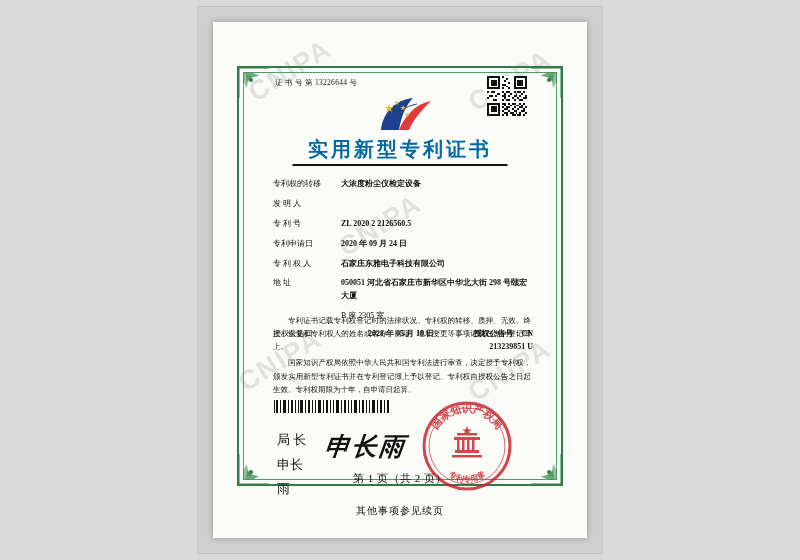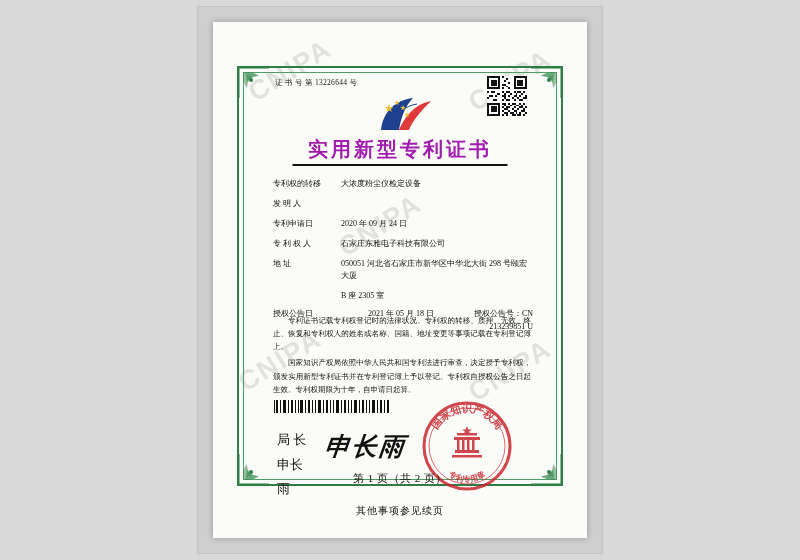--- a/index.html
+++ b/index.html
@@ -71,39 +71,39 @@
   }
   .qr svg{display:block;}
 
   
   .emblem{
     position:absolute;left:50%;top:16px;transform:translateX(-50%);
     width:78px;height:42px;
   }
   .title{
     position:absolute;left:0;right:0;top:58px;text-align:center;
-    font-size:20px;font-weight:bold;color:#a21caf;letter-spacing:3px;
+    font-size:20px;font-weight:bold;color:#0369a1;letter-spacing:3px;
     font-family:"DejaVu Serif", serif;
   }
   .title-underline{
     position:absolute;left:50%;top:86px;transform:translateX(-50%);
     width:215px;height:1.5px;background:#111;
   }
 
   .fields{
     position:absolute;left:20px;right:14px;top:100px;
     font-size:8px;color:#111;line-height:1.55;
   }
   .row{display:flex;margin-bottom:7.5px;}
   .lbl{
     width:62px;flex:none;
     display:flex;justify-content:space-between;
     letter-spacing:0px;
   }
-  .val{flex:1;padding-left:6px;}
+  .val{flex:1;padding-left:6px;font-weight:bold;}
   .val2{margin-left:68px;}
 
   .para{
     position:absolute;left:20px;right:16px;top:236px;
     font-size:7.5px;line-height:1.75;color:#111;text-align:justify;
     text-indent:15px;
   }
   .para p{margin:0 0 3px 0;}
 
   .barcode{
@@ -303,20 +303,24 @@
 
         <div class="fields">
           <div class="row">
             <div class="lbl">专利权的转移</div>
             <div class="val">大浓度粉尘仪检定设备</div>
           </div>
           <div class="row">
             <div class="lbl">发 明 人</div>
           </div>
           <div class="row">
+            <div class="lbl">专 利 号</div>
+            <div class="val">ZL 2020 2 2126560.5</div>
+          </div>
+          <div class="row">
             <div class="lbl">专利申请日</div>
             <div class="val">2020 年 09 月 24 日</div>
           </div>
           <div class="row">
             <div class="lbl">专 利 权 人</div>
             <div class="val">石家庄东雅电子科技有限公司</div>
           </div>
           <div class="row">
             <div class="lbl">地 址</div>
             <div class="val">050051 河北省石家庄市新华区中华北大街 298 号颐宏大厦</div>

